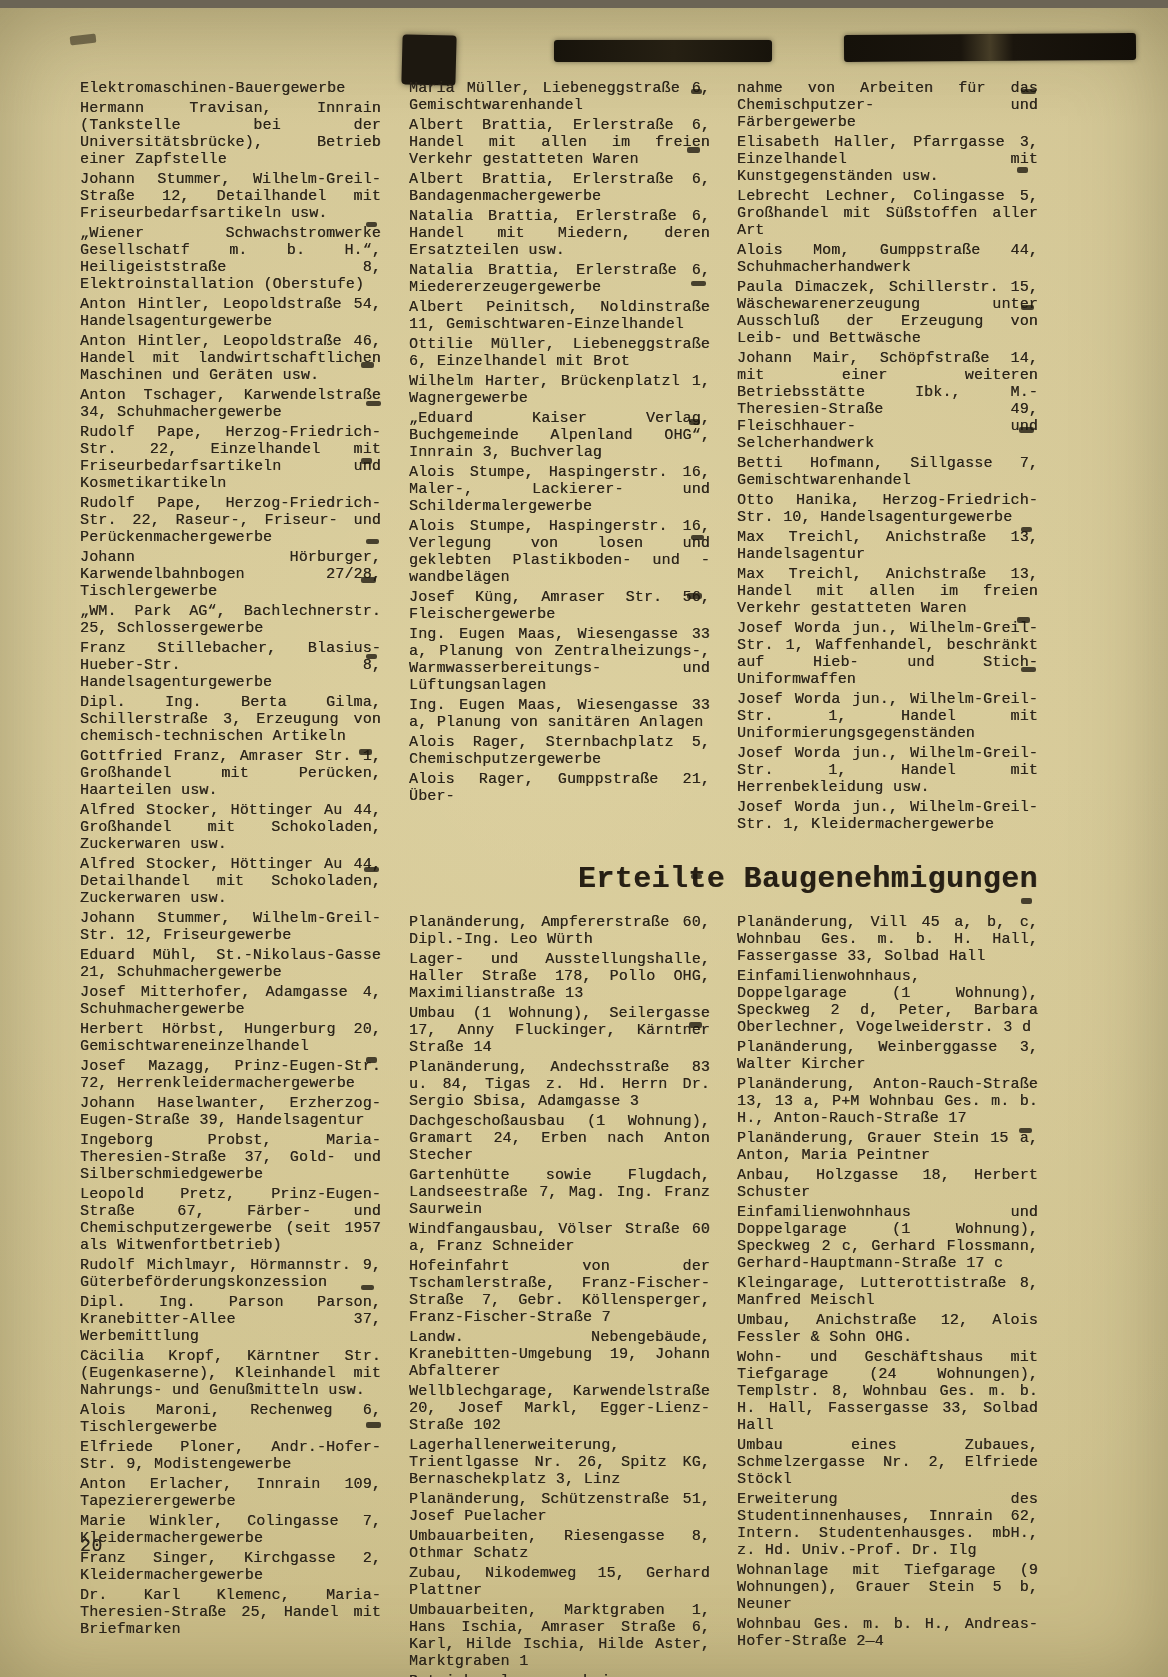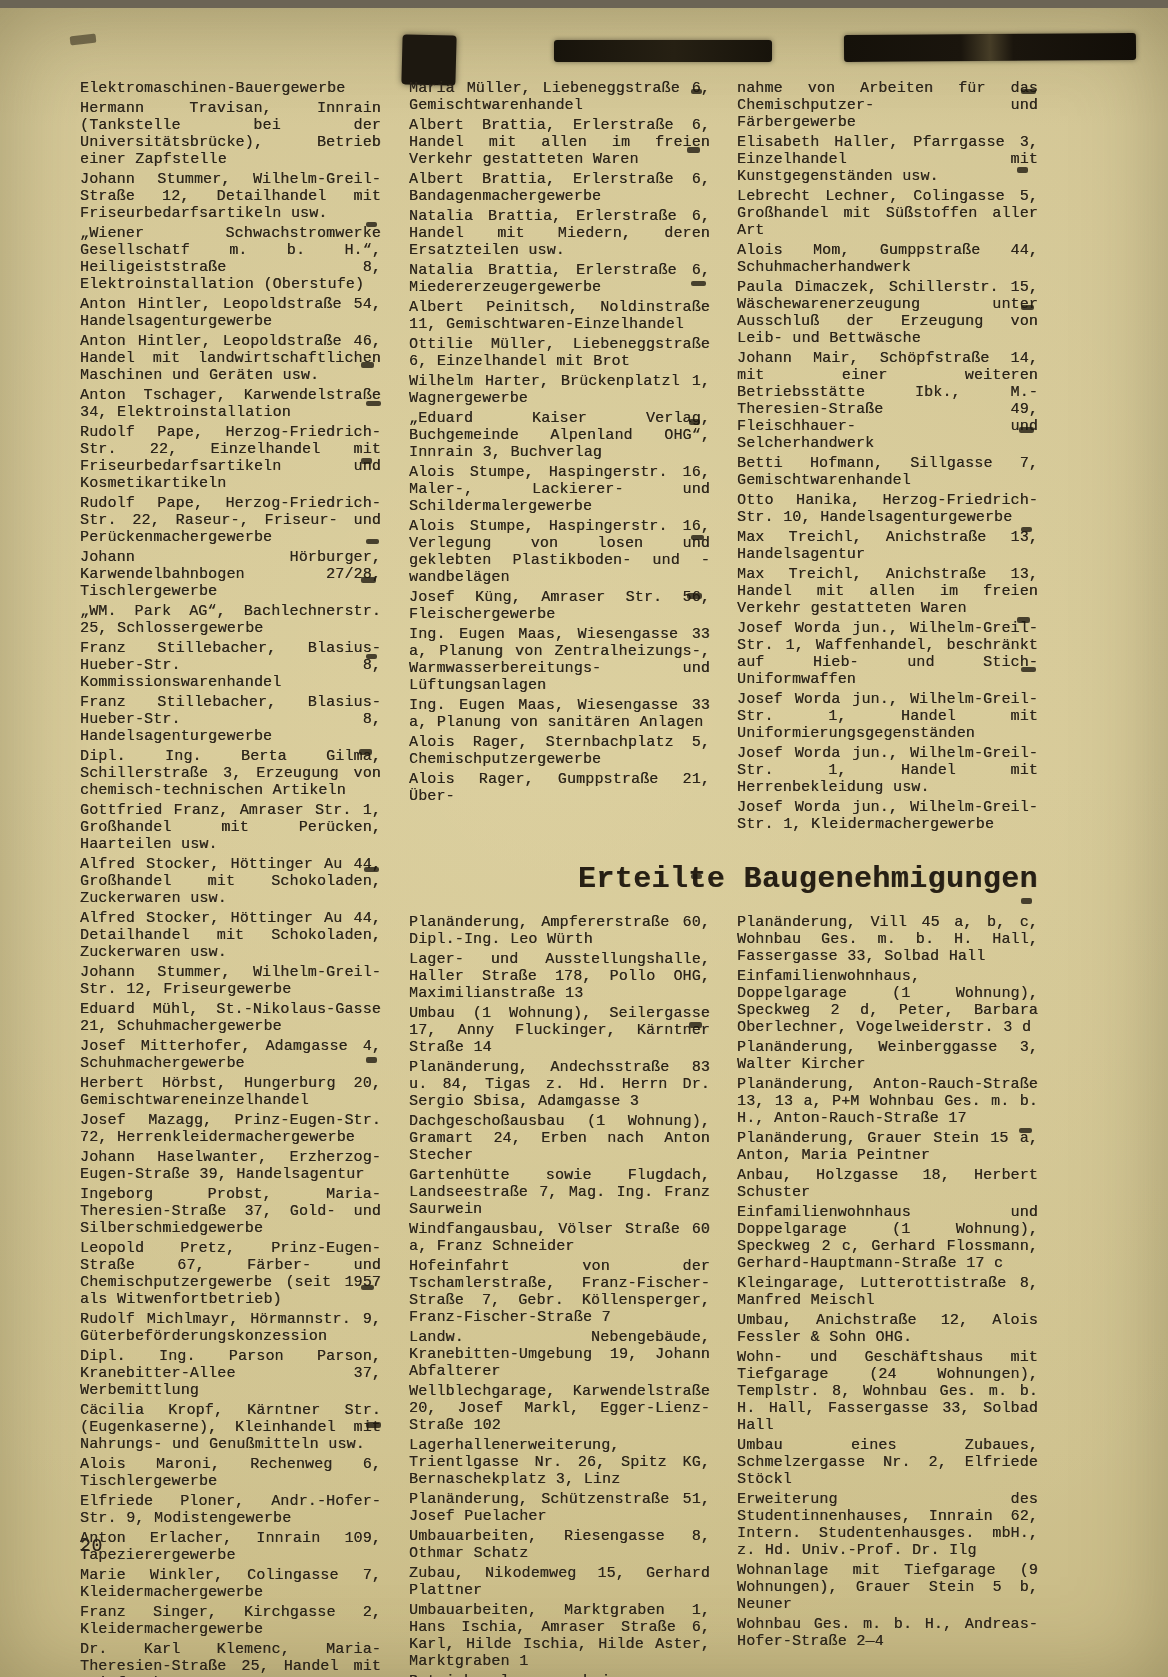--- a/index.html
+++ b/index.html
@@ -88,26 +88,25 @@
 
   <div class="content">
 
     <section class="col">
         <p class="entry">Elektromaschinen-Bauergewerbe</p>
         <p class="entry">Hermann Travisan, Innrain (Tankstelle bei der Universitätsbrücke), Betrieb einer Zapfstelle</p>
         <p class="entry">Johann Stummer, Wilhelm-Greil-Straße 12, Detailhandel mit Friseurbedarfsartikeln usw.</p>
         <p class="entry">„Wiener Schwachstromwerke Gesellschatf m. b. H.“, Heiligeiststraße 8, Elektroinstallation (Oberstufe)</p>
         <p class="entry">Anton Hintler, Leopoldstraße 54, Handelsagenturgewerbe</p>
         <p class="entry">Anton Hintler, Leopoldstraße 46, Handel mit landwirtschaftlichen Maschinen und Geräten usw.</p>
-        <p class="entry">Anton Tschager, Karwendelstraße 34, Elektroinstallation</p>
+        <p class="entry">Anton Tschager, Karwendelstraße 34, Schuhmachergewerbe</p>
         <p class="entry">Rudolf Pape, Herzog-Friedrich-Str. 22, Einzelhandel mit Friseurbedarfsartikeln und Kosmetikartikeln</p>
         <p class="entry">Rudolf Pape, Herzog-Friedrich-Str. 22, Raseur-, Friseur- und Perückenmachergewerbe</p>
         <p class="entry">Johann Hörburger, Karwendelbahnbogen 27/28, Tischlergewerbe</p>
         <p class="entry">„WM. Park AG“, Bachlechnerstr. 25, Schlossergewerbe</p>
-        <p class="entry">Franz Stillebacher, Blasius-Hueber-Str. 8, Kommissionswarenhandel</p>
         <p class="entry">Franz Stillebacher, Blasius-Hueber-Str. 8, Handelsagenturgewerbe</p>
         <p class="entry">Dipl. Ing. Berta Gilma, Schillerstraße 3, Erzeugung von chemisch-technischen Artikeln</p>
         <p class="entry">Gottfried Franz, Amraser Str. 1, Großhandel mit Perücken, Haarteilen usw.</p>
         <p class="entry">Alfred Stocker, Höttinger Au 44, Großhandel mit Schokoladen, Zuckerwaren usw.</p>
         <p class="entry">Alfred Stocker, Höttinger Au 44, Detailhandel mit Schokoladen, Zuckerwaren usw.</p>
         <p class="entry">Johann Stummer, Wilhelm-Greil-Str. 12, Friseurgewerbe</p>
         <p class="entry">Eduard Mühl, St.-Nikolaus-Gasse 21, Schuhmachergewerbe</p>
         <p class="entry">Josef Mitterhofer, Adamgasse 4, Schuhmachergewerbe</p>
         <p class="entry">Herbert Hörbst, Hungerburg 20, Gemischtwareneinzelhandel</p>
         <p class="entry">Josef Mazagg, Prinz-Eugen-Str. 72, Herrenkleidermachergewerbe</p>

